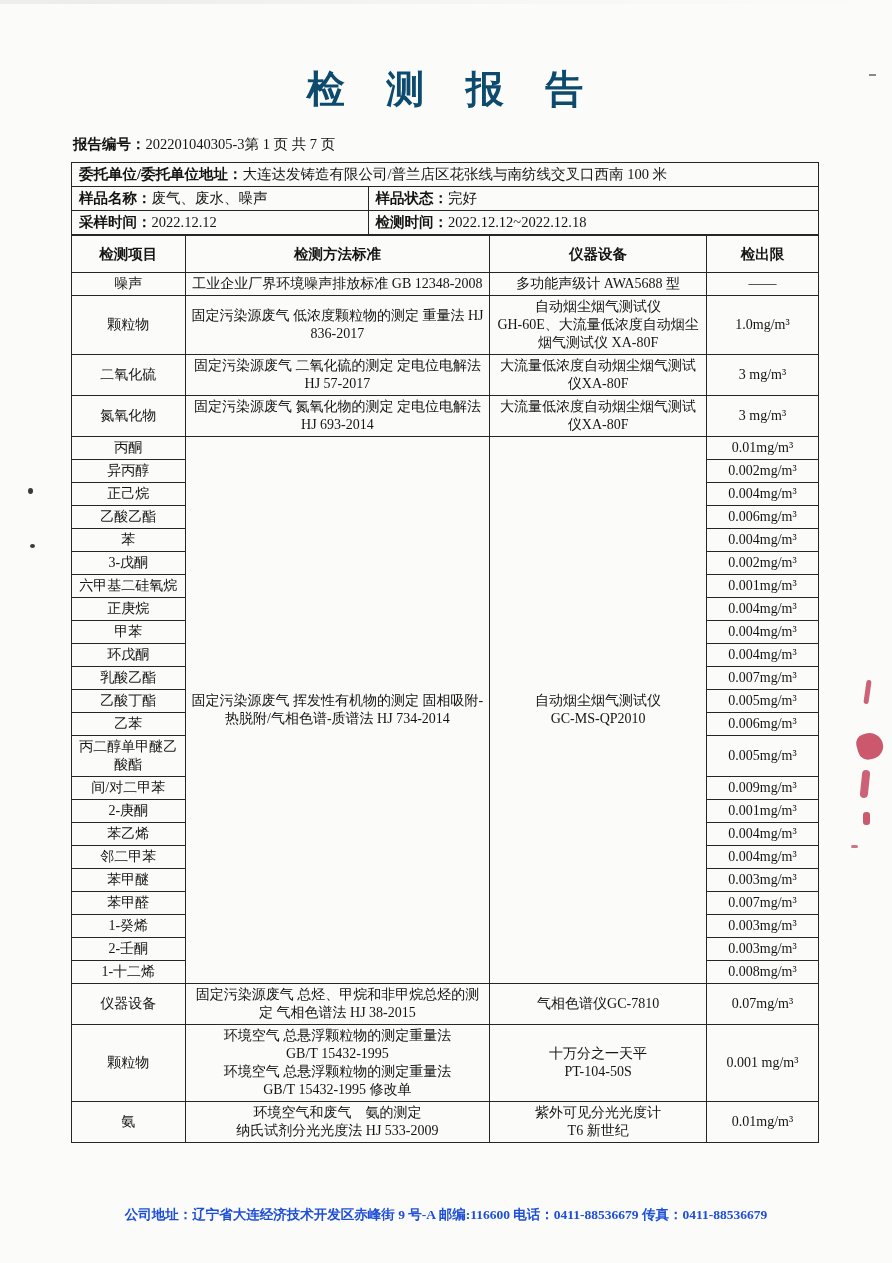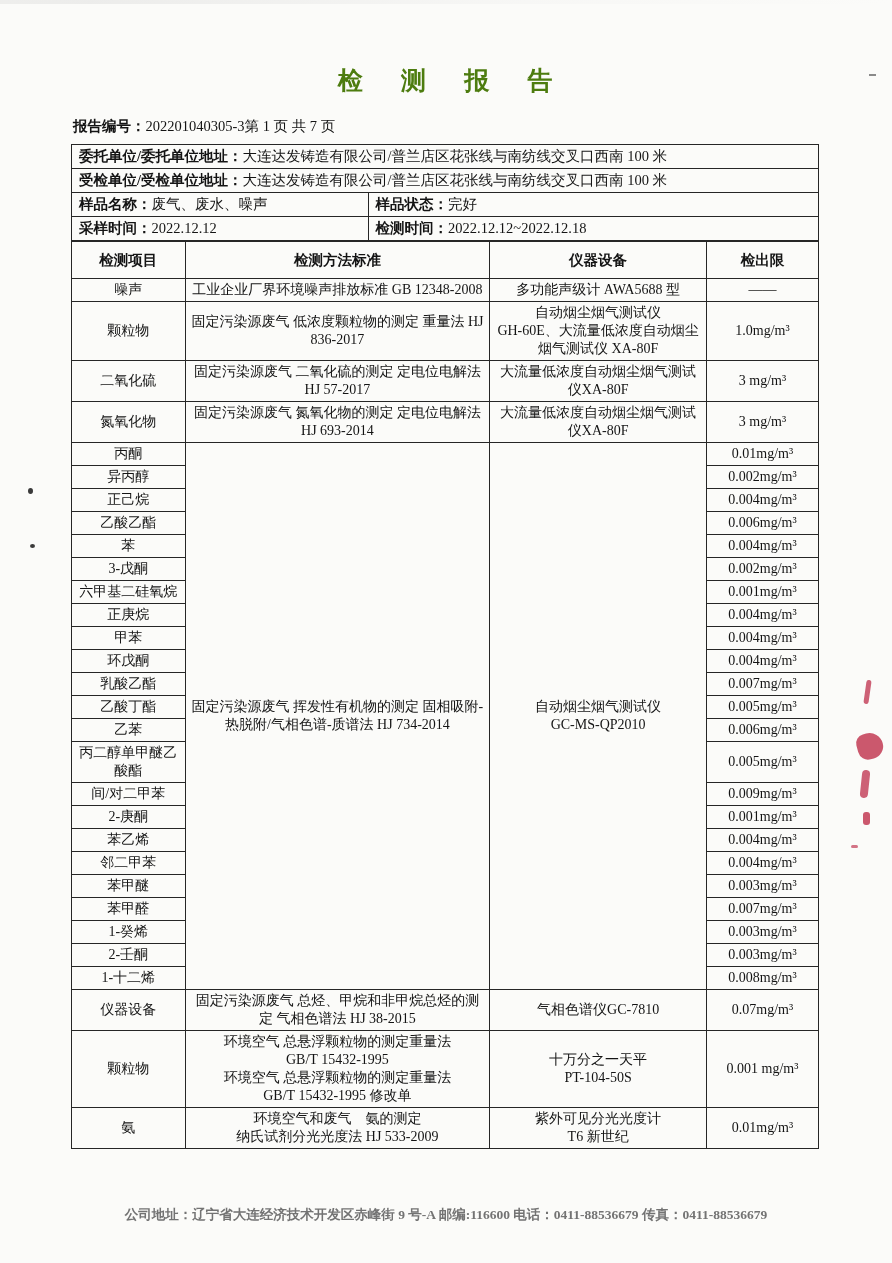--- a/index.html
+++ b/index.html
@@ -13,25 +13,25 @@
     overflow:hidden;
   }
   .scan-edge-top {
     position:absolute; top:0; left:0; width:100%; height:4px;
     background:linear-gradient(to right,#9a9a9a22,#cfcfcf55 10%,#e8e8e833 60%,#ffffff00);
   }
   .sheet { position:absolute; left:71px; top:0; width:748px; }
   .doc-title {
     margin:64px 0 4px 0;
     text-align:center;
-    font-size:25px;
+    font-size:38px;
     font-weight:bold;
     letter-spacing:16px;
     text-indent:16px;
-    color:#4d7c0f;
+    color:#0c4a6e;
   }
   .meta-row {
     display:flex; justify-content:flex-start; align-items:flex-end;
     margin:20px 2px 8px 2px;
     font-size:14.5px;
   }
   .meta-left .lbl { font-weight:bold; }
   table { width:100%; border-collapse:collapse; table-layout:fixed; }
   table, th, td { border:1.5px solid #262626; }
   
@@ -60,21 +60,21 @@
   .main-table col.col-item { width:15.2%; }
   .main-table col.col-method { width:40.8%; }
   .main-table col.col-instrument { width:29.0%; }
   .main-table col.col-limit { width:15.0%; }
   .c-method, .c-instrument { white-space:pre-line; }
   .footer {
     position:absolute; left:0; top:1206px; width:100%;
     text-align:center;
     font-size:13.5px;
     font-weight:600;
-    color:#737373;
+    color:#1d4ed8;
   }
   
   .artifact { position:absolute; pointer-events:none; }
   .dot { background:#3a3a3a; border-radius:50%; }
   .red { background:#c23b55; opacity:.85; }
   .m1 { left:865px; top:680px; width:5px; height:24px; border-radius:3px; transform:rotate(8deg); opacity:.8; }
   .m2 { left:857px; top:733px; width:26px; height:26px; border-radius:40% 60% 55% 45%; transform:rotate(-15deg); }
   .m3 { left:861px; top:770px; width:8px; height:28px; border-radius:4px; transform:rotate(6deg); opacity:.8; }
   .m4 { left:863px; top:812px; width:7px; height:13px; border-radius:3px; }
   .m5 { left:851px; top:845px; width:7px; height:3px; border-radius:2px; opacity:.7; }
@@ -99,23 +99,20 @@
   </div>
 
   <table class="info-table">
     <colgroup>
         <col class="c1">
         <col class="c2">
       </colgroup>
     <tbody>
         <tr>
           <td colspan="2"><span class="lbl">委托单位/委托单位地址：</span><span>大连达发铸造有限公司/普兰店区花张线与南纺线交叉口西南 100 米</span></td>
-        </tr>
-        <tr>
-          <td colspan="2"><span class="lbl">受检单位/受检单位地址：</span><span>大连达发铸造有限公司/普兰店区花张线与南纺线交叉口西南 100 米</span></td>
         </tr>
         <tr>
           <td><span class="lbl">样品名称：</span><span>废气、废水、噪声</span></td>
           <td><span class="lbl">样品状态：</span><span>完好</span></td>
         </tr>
         <tr>
           <td><span class="lbl">采样时间：</span><span>2022.12.12</span></td>
           <td><span class="lbl">检测时间：</span><span>2022.12.12~2022.12.18</span></td>
         </tr>
       </tbody>

